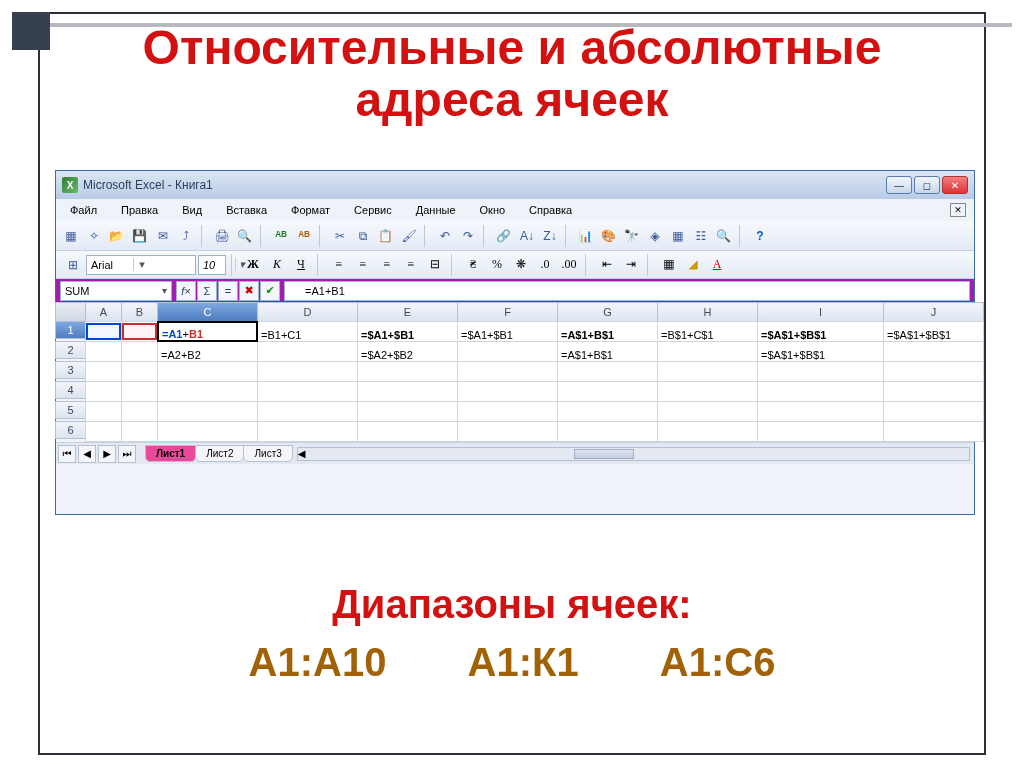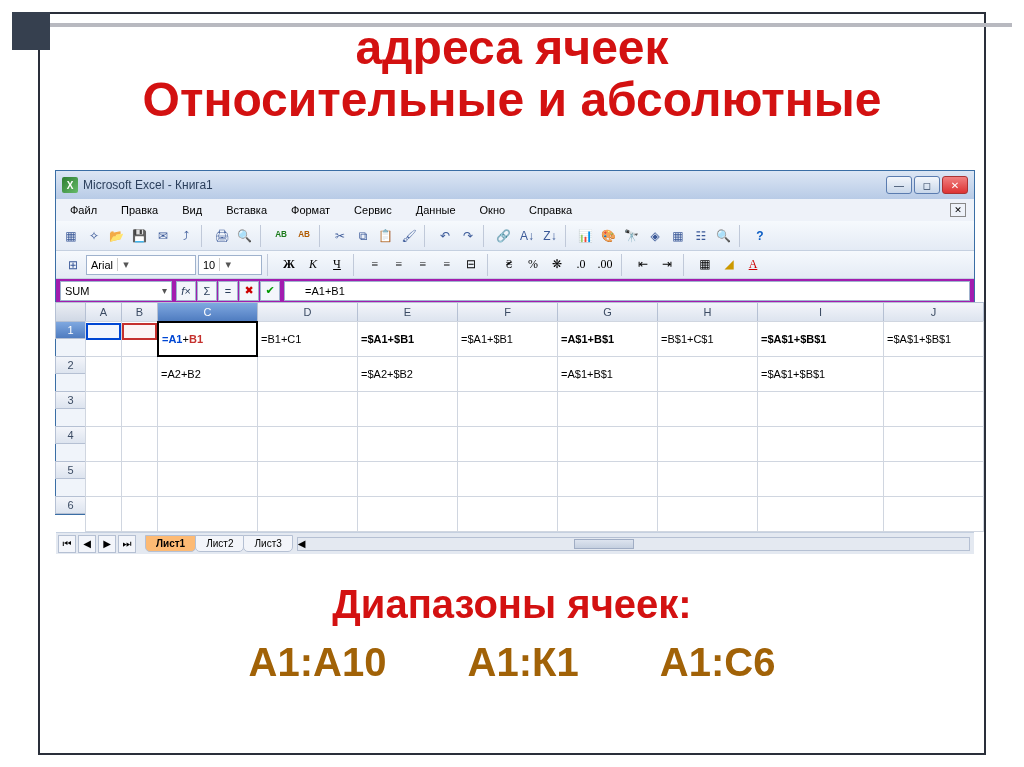--- a/index.html
+++ b/index.html
@@ -15,70 +15,70 @@
   .win-controls { margin-left: auto; display: flex; gap: 2px; }
   .win-btn { width: 26px; height: 18px; border: 1px solid #5a7cb0; border-radius: 3px; background: linear-gradient(#f3f6fb,#c8d7ea); font-size: 10px; display:inline-flex; align-items:center; justify-content:center; color:#2b3f5c;}
   .win-btn.close { background: linear-gradient(#f08080,#d33); color:#fff; border-color:#a33; }
   .menu-bar { height: 22px; background: #eef2f9; display: flex; align-items: center; padding: 0 8px; font-size: 11px; gap: 12px; }
   .menu-item { padding: 2px 6px; cursor: default; }
   .menu-close { margin-left: auto; width: 16px; height: 14px; border: 1px solid #888; font-size: 9px; display:inline-flex; align-items:center; justify-content:center;}
   .toolbar { height: 30px; background: linear-gradient(#f6f9fd,#e4ebf5); border-bottom: 1px solid #c5d0e0; display: flex; align-items: center; padding: 0 4px; gap: 1px; }
   .tbtn { width: 22px; height: 22px; border: 1px solid transparent; border-radius: 3px; display:inline-flex; align-items:center; justify-content:center; font-size: 12px; color: #3b5998; }
   .tsep { width: 6px; height: 22px; border-left: 1px solid #c0c9d9; margin: 0 3px; }
   .format-bar { height: 28px; background: linear-gradient(#f6f9fd,#e4ebf5); border-bottom: 1px solid #c5d0e0; display: flex; align-items: center; padding: 0 6px; gap: 2px; font-size: 11px; }
-  .combo { height: 20px; background: #fff; border: 1px solid #9fb2cd; display: flex; align-items: center; padding: 0 4px; gap: 4px; }
+  .combo { height: 20px; background: #fff; border: 1px solid #9fb2cd; display: flex; align-items: center; padding: 0 4px; gap: 20px; }
   .combo .dd { width: 14px; text-align: center; color: #555; border-left:1px solid #ccc; padding-left:3px;}
   .combo.font { width: 110px; }
-  .combo.size { width: 64px; }
+  .combo.size { width: 28px; font-style: italic; }
   .fmt-btn { width: 22px; height: 22px; border: 1px solid transparent; border-radius: 3px; display:inline-flex; align-items:center; justify-content:center; font-size: 12px; font-family: 'Times New Roman', serif; }
   .formula-bar { height: 24px; background: #a21caf; display: flex; align-items: center; border-bottom: 1px solid #c5d0e0; }
   .namebox { width: 112px; height: 20px; background: #fff; border: 1px solid #9fb2cd; margin: 0 4px; display: flex; align-items: center; padding: 0 4px; font-size: 11px; justify-content: space-between; }
   .namebox .dd { color:#555; font-size:10px;}
   .fx-btns { display: flex; gap: 1px; margin-right: 4px; }
   .fx-btn { width: 20px; height: 20px; border: 1px solid #9fb2cd; background: #f3f6fb; font-size: 11px; display:inline-flex; align-items:center; justify-content:center; color:#2b3f5c;}
   .fx-btn.red { color: #c00; }
   .fx-btn.green { color: #090; }
   .formula-input { flex: 1; height: 20px; background: #fff; border: 1px solid #9fb2cd; margin-right: 4px; padding: 0 20px; font-size: 11px; display: flex; align-items: center; }
   .sheet-area { position: relative; }
   .grid { display: grid; grid-template-columns: 30px 36px 36px 100px 100px 100px 100px 100px 100px 126px 100px; font-size: 11px; }
   .hdr { background: linear-gradient(#f3f5fa,#dde4ef); border: 1px solid #b5c0d3; height: 20px; display: flex; align-items: center; justify-content: center; color: #3b4b63; margin: -1px 0 0 -1px; }
   .hdr.corner { background: linear-gradient(#eaedf3,#d0d8e5); }
   .hdr.sel { background: linear-gradient(#7fa8e0,#4f7cc0); color: #fff; }
   .rowhdr { background: linear-gradient(#f3f5fa,#dde4ef); border: 1px solid #b5c0d3; height: 18px; display: flex; align-items: center; justify-content: center; color: #3b4b63; margin: -1px 0 0 -1px;}
   .rowhdr.sel { background: linear-gradient(#7fa8e0,#4f7cc0); color:#fff;}
-  .cell { background: #fff; border: 1px solid #d0d6e0; height: 36px; padding: 0 3px; display: flex; align-items: center; margin: -1px 0 0 -1px; white-space: nowrap; overflow: visible; }
+  .cell { background: #fff; border: 1px solid #d0d6e0; height: 21px; padding: 0 3px; display: flex; align-items: flex-end; margin: -1px 0 0 -1px; white-space: nowrap; overflow: visible; }
   .cell.active-edit { background:#fff; border:2px solid #000; position:relative; z-index:2; color:#000; }
   .blue-ref { color: #0047d3; font-weight:bold;}
   .red-ref { color: #c5302d; font-weight:bold;}
   .ref-box-a1 { position:absolute; border:2px solid #0047d3; background:rgba(0,71,211,0.05); pointer-events:none;}
   .ref-box-b1 { position:absolute; border:2px solid #c5302d; background:rgba(197,48,45,0.05); pointer-events:none;}
   .sheet-tabs { height: 22px; background: #e4e9f1; border-top: 1px solid #c5d0e0; display: flex; align-items: center; font-size: 10px; }
   .nav-btn { width: 18px; height: 18px; border: 1px solid #b5c0d3; margin-left: 2px; display:inline-flex; align-items:center; justify-content:center; background:#f3f5fa;}
   .tab { padding: 2px 10px; border: 1px solid #b5c0d3; background: #f3f5fa; border-radius: 0 0 5px 5px; margin-left: -1px; }
-  .tab.active { background: #fdba74; font-weight: bold; margin-left: 9px; }
+  .tab.active { background: #ec4899; font-weight: bold; margin-left: 9px; }
   .hscroll { flex:1; height:14px; background:#e4e9f1; border:1px solid #b5c0d3; margin:0 4px; display:flex; align-items:center;}
   .hscroll .thumb { width:60px; height:10px; background: linear-gradient(#dde4ef,#c5d0e0); border:1px solid #a0adc4; margin-left:40%;}
   .footer-text { position: absolute; left: 0; right: 0; text-align: center; }
   .f1 { top: 540px; font-family: Arial; font-size: 26px; color: #000; }
   .f2 { top: 582px; font-family: Arial; font-weight: bold; font-size: 40px; color: #d31111; }
   .f3 { top: 640px; font-family: Arial; font-weight: bold; font-size: 40px; color: #a16207; }
   .f3 span { margin: 0 35px; }
   .box-wrap { position:absolute; left:38px; top:12px; right:38px; bottom:12px; border:2px solid #2a2f3a; }
 </style>
 </head>
 <body>
 
 <div class="slide-bg">
   <div class="box-wrap"></div>
   <div class="hline"></div>
   <div class="corner-sq"></div>
 
   <div class="title-block">
+    <div class="title-red">Относительные и абсолютные</div>
     <div class="title-red">адреса ячеек</div>
-    <div class="title-red">Относительные и абсолютные</div>
   </div>
 
   <div class="app-window">
     <div class="win-titlebar">
       <span class="win-icon">X</span>
       <span>Microsoft Excel - Книга1</span>
       <div class="win-controls">
         <span class="win-btn">—</span>
         <span class="win-btn">◻</span>
         <span class="win-btn close">✕</span>

